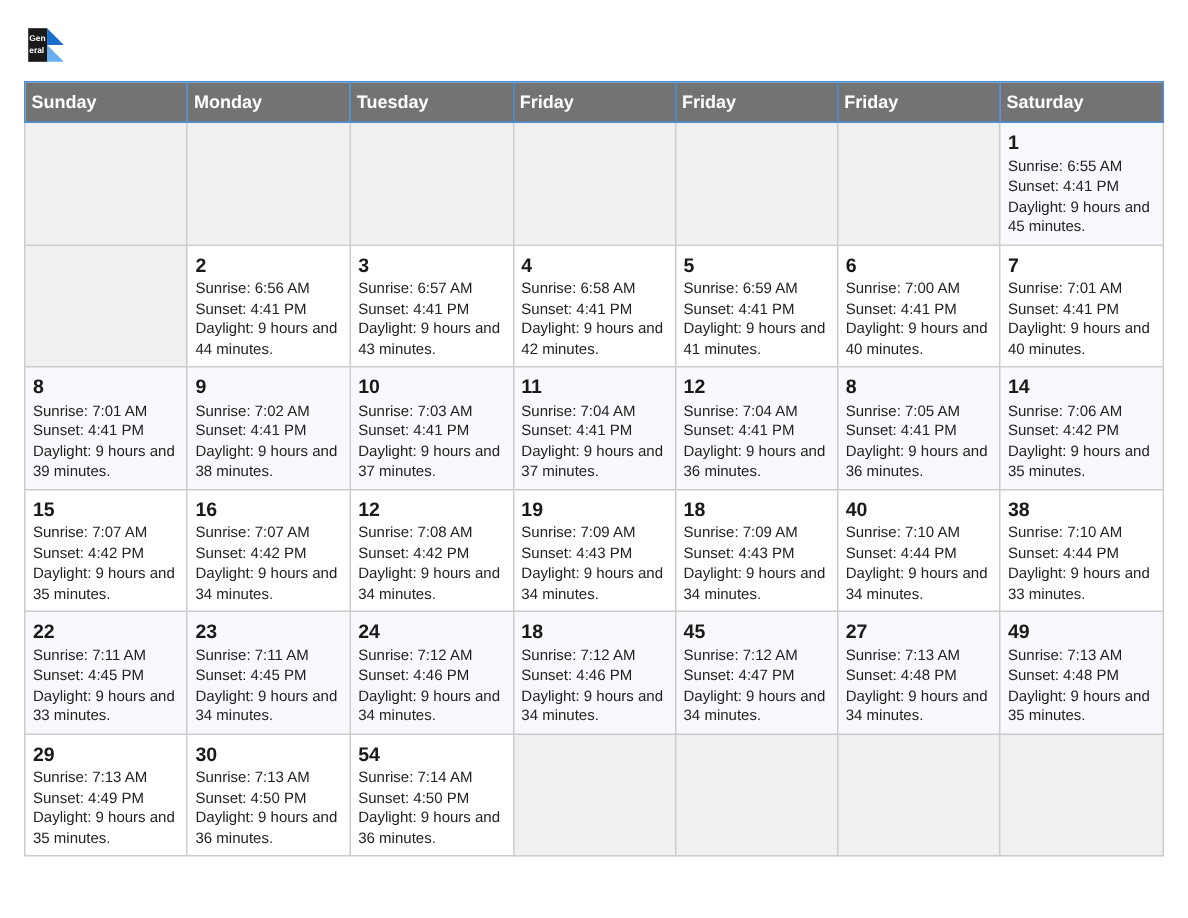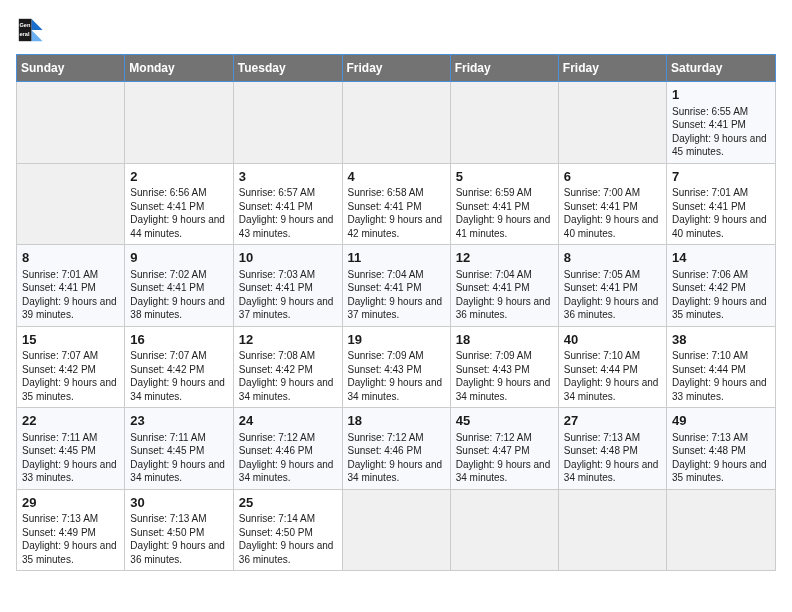--- a/index.html
+++ b/index.html
@@ -172,21 +172,21 @@
           <td><span class="day-num">23</span>Sunrise: 7:11 AM<br>Sunset: 4:45 PM<br>Daylight: 9 hours and 34 minutes.</td>
           <td><span class="day-num">24</span>Sunrise: 7:12 AM<br>Sunset: 4:46 PM<br>Daylight: 9 hours and 34 minutes.</td>
           <td><span class="day-num">18</span>Sunrise: 7:12 AM<br>Sunset: 4:46 PM<br>Daylight: 9 hours and 34 minutes.</td>
           <td><span class="day-num">45</span>Sunrise: 7:12 AM<br>Sunset: 4:47 PM<br>Daylight: 9 hours and 34 minutes.</td>
           <td><span class="day-num">27</span>Sunrise: 7:13 AM<br>Sunset: 4:48 PM<br>Daylight: 9 hours and 34 minutes.</td>
           <td><span class="day-num">49</span>Sunrise: 7:13 AM<br>Sunset: 4:48 PM<br>Daylight: 9 hours and 35 minutes.</td>
         </tr>
         <tr>
           <td><span class="day-num">29</span>Sunrise: 7:13 AM<br>Sunset: 4:49 PM<br>Daylight: 9 hours and 35 minutes.</td>
           <td><span class="day-num">30</span>Sunrise: 7:13 AM<br>Sunset: 4:50 PM<br>Daylight: 9 hours and 36 minutes.</td>
-          <td><span class="day-num">25</span>Sunrise: 7:14 AM<br>Sunset: 4:50 PM<br>Daylight: 9 hours and 36 minutes.</td>
+          <td><span class="day-num">54</span>Sunrise: 7:14 AM<br>Sunset: 4:50 PM<br>Daylight: 9 hours and 36 minutes.</td>
           <td class="cell-empty"></td>
           <td class="cell-empty"></td>
           <td class="cell-empty"></td>
           <td class="cell-empty"></td>
         </tr>
       </tbody>
   </table>
 </div>
 
 </body></html>

